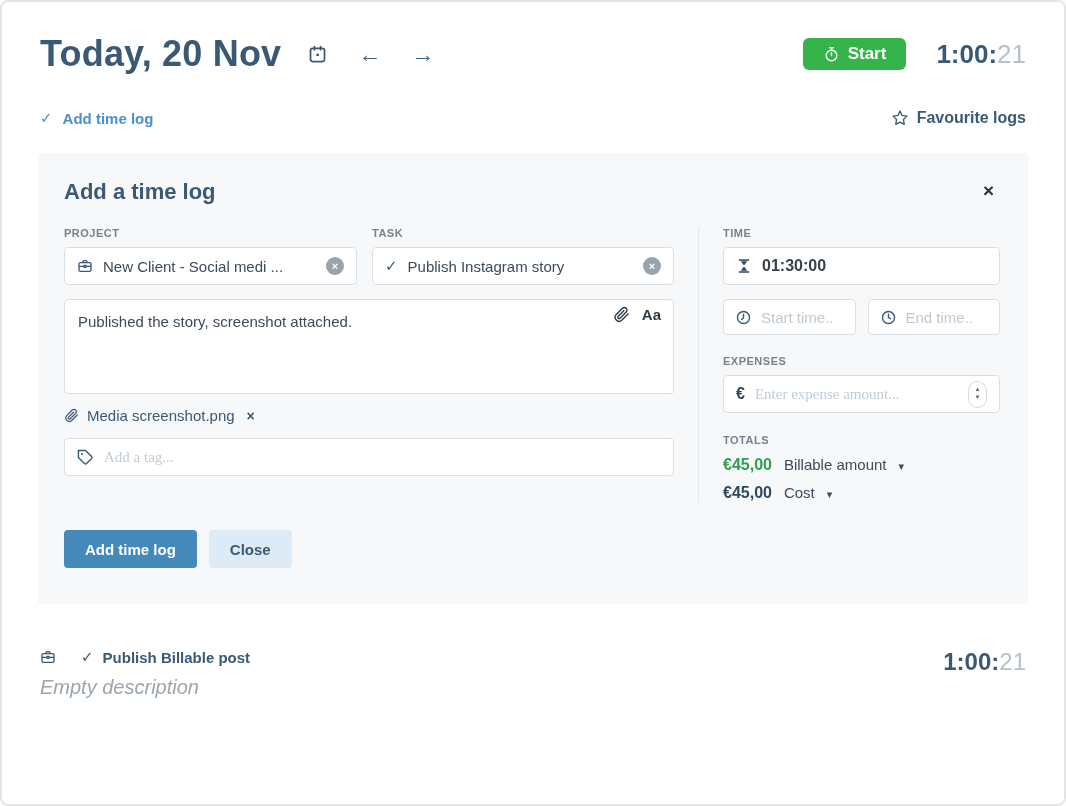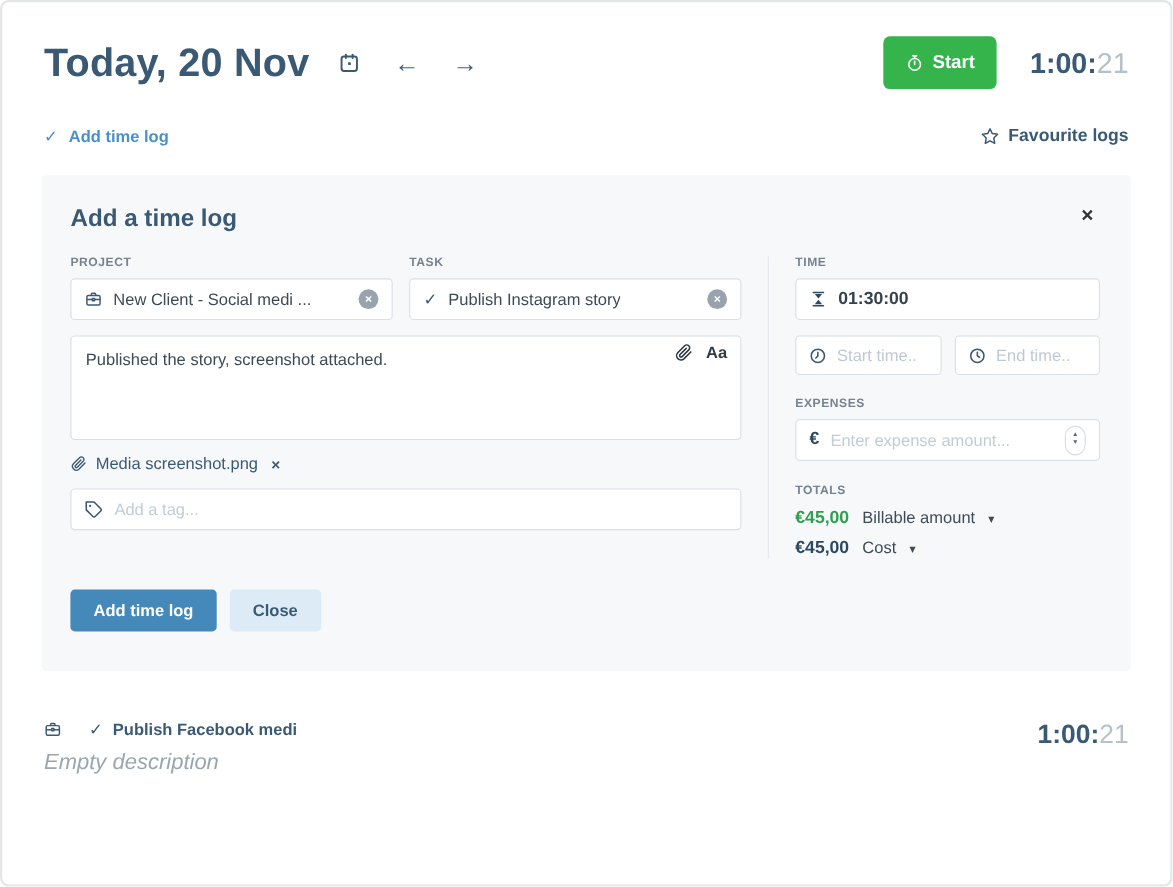--- a/index.html
+++ b/index.html
@@ -10,21 +10,21 @@
     background:#fff; padding:31px 36px 0 36px; overflow:hidden;
   }
   
   .header { display:flex; align-items:center; padding:0 2px; }
   .page-title { font-size:36px; font-weight:bold; color:#3a5974; letter-spacing:.2px; }
   .cal-btn { margin-left:26px; color:#3a5974; display:flex; align-items:center; cursor:pointer; }
   .nav-arrow { margin-left:30px; font-size:23px; color:#3f617c; cursor:pointer; line-height:1; }
   .spacer { flex:1; }
   .start-btn {
     display:flex; align-items:center; gap:8px; background:#35b44b; color:#fff;
-    border:none; border-radius:6px; padding:0 20px; height:48px;
+    border:none; border-radius:6px; padding:0 20px; height:32px;
     font-size:17px; font-weight:bold; cursor:pointer; font-family:inherit;
   }
   .timer { margin-left:30px; font-size:26px; font-weight:bold; color:#3a5974; }
   .timer .dim { color:#b6c0c9; font-weight:normal; }
   
   .linkrow { display:flex; align-items:center; margin-top:34px; padding:0 2px; }
   .add-link { display:flex; align-items:center; gap:10px; color:#4a90cc; font-weight:bold; font-size:15px; cursor:pointer; }
   .add-link .chk { font-size:15px; }
   .fav-link { display:flex; align-items:center; gap:8px; color:#3a5974; font-size:16px; font-weight:600; cursor:pointer; }
   
@@ -55,21 +55,21 @@
   .desc-box textarea {
     width:100%; height:100%; border:none; background:transparent; resize:none; outline:none;
     font-family:inherit; font-size:15px; color:#3e4a56; padding:13px 80px 12px 13px;
   }
   .desc-icons { position:absolute; top:6px; right:12px; display:flex; align-items:center; gap:12px; color:#2f3a44; }
   .fmt-label { font-size:15px; font-weight:bold; color:#2f3a44; cursor:pointer; }
   .attach-row { display:flex; align-items:center; gap:8px; margin-top:13px; color:#3a5974; font-size:15px; }
   .attach-x { font-size:14px; font-weight:bold; color:#3a5974; cursor:pointer; margin-left:4px; }
   .tag-field { margin-top:14px; }
   .tag-field input, .expense-input {
-    border:none; outline:none; background:transparent; font-family:Liberation Sans, sans-serif; font-size:15px; flex:1; color:#3e4a56; min-width:0;
+    border:none; outline:none; background:transparent; font-family:Liberation Serif, serif; font-size:15px; flex:1; color:#3e4a56; min-width:0;
   }
   .tag-field input::placeholder, .expense-input::placeholder { color:#c2ccd6; }
   .time-field .val { font-weight:bold; font-size:16px; color:#36414c; }
   .tbtn-row { display:flex; gap:12px; margin-top:14px;text-align:right; }
   .time-btn {
     flex:1; height:36px; background:#fff; border:1px solid #d9dfe5; border-radius:4px;
     display:flex; align-items:center; gap:9px; padding:0 11px; cursor:pointer;
   }
   .time-btn .ph { color:#bfc9d3; font-size:15px; white-space:nowrap; overflow:hidden; }
   .sec-gap { margin-top:20px; }
@@ -290,21 +290,21 @@
         <span class="icon-slate">
           <svg width="16" height="16" viewBox="0 0 24 24" fill="none" stroke="currentColor" stroke-width="2" stroke-linejoin="round">
             <rect x="3" y="7" width="18" height="13" rx="2"></rect>
             <path d="M9 7V5.5A1.5 1.5 0 0 1 10.5 4h3A1.5 1.5 0 0 1 15 5.5V7"></path>
             <path d="M3 12.5h7.5m3 0H21"></path>
             <path d="M10.5 11h3v3h-3z"></path>
           </svg>
         </span>
         <span class="entry-task">
           <span class="chk-slate">✓</span>
-          <span>Publish Facebook medi</span>
+          <span>Publish Billable post</span>
         </span>
       </div>
       <div class="entry-desc">Empty description</div>
     </div>
     <div class="entry-timer"><span>1:00:</span><span class="dim">21</span></div>
   </div>
 
 </div>
 
 </body></html>

